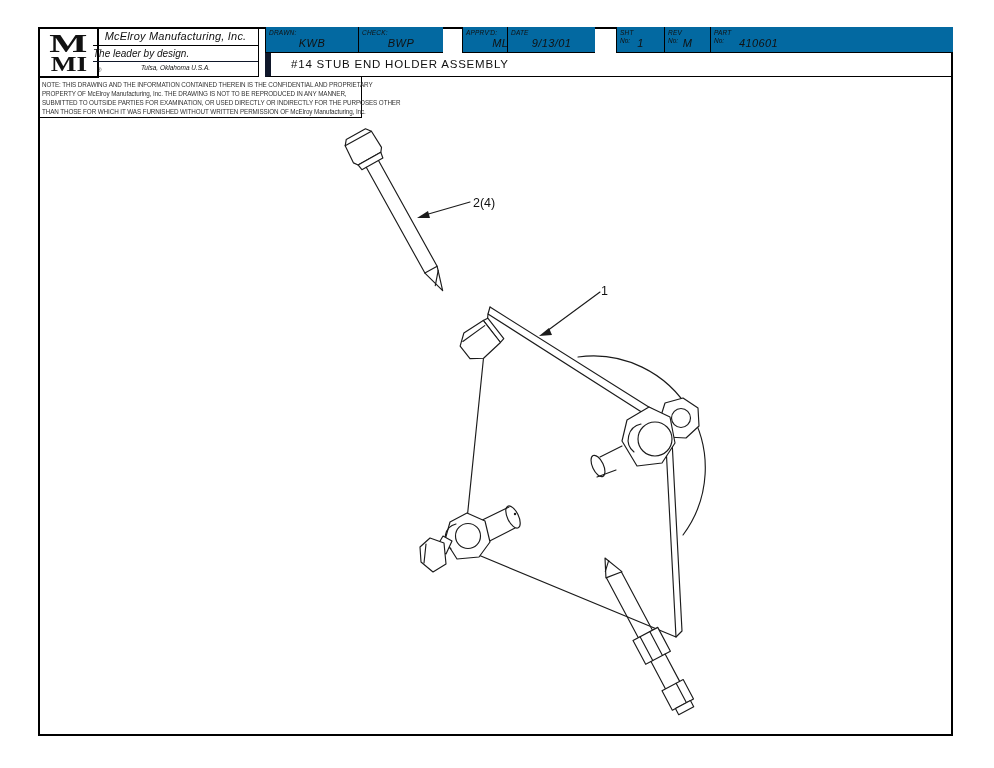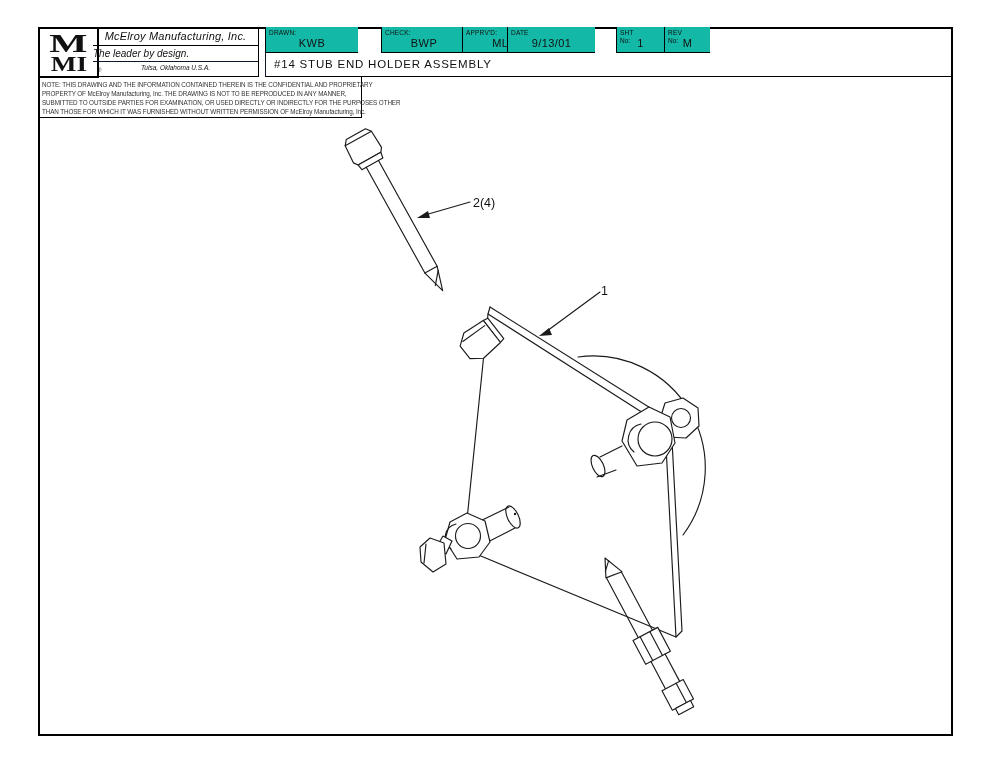--- a/index.html
+++ b/index.html
@@ -19,28 +19,28 @@
   #logo-box .m2 { font-family:"Liberation Serif", serif; font-weight:bold; font-size:21px; line-height:19px; transform:scaleX(1.3); }
 
   
   #company-box { left:93px; top:27px; width:166px; height:50px; border-right:1px solid #000; border-bottom:1px solid #000;font-style:italic; }
   #company-box .row1 { height:19px; border-bottom:1px solid #000; font-size:11px; text-align:center; line-height:18px; letter-spacing:0.2px; }
   #company-box .row2 { height:16px; border-bottom:1px solid #0f172a; font-size:10px; text-align:left; line-height:15px; }
   #company-box .row3 { height:13px; font-size:6.5px; text-align:center; line-height:12px; position:relative; }
   #company-box .reg  { position:absolute; left:4px; top:2px; font-size:6px; }
 
   
-  .field { position:absolute; top:27px; height:26px; border-left:1px solid #000; border-bottom:1px solid #000; background:#14b8a6; }
+  .field { position:absolute; top:27px; height:26px; border-left:1px solid #000; border-bottom:1px solid #000; background:#0369a1;font-style:italic; }
   .field .lbl  { position:absolute; top:2px;  left:3px; font-size:6.5px; letter-spacing:0.2px; white-space:nowrap; }
   .field .lbl2 { position:absolute; top:10px; left:3px; font-size:6.5px; }
   .field .val  { position:absolute; bottom:3px; left:0; width:100%; text-align:center; font-size:11px; letter-spacing:0.4px; }
   .field .val.val-left { text-align:left; padding-left:28px; }
 
-  #title-row { left:265px; top:53px; width:688px; height:24px; border-left:1px solid #0f172a; border-bottom:1px solid #000;
-               font-size:11.5px; letter-spacing:0.8px; line-height:23px; padding-left:8px; }
+  #title-row { left:265px; top:53px; width:688px; height:24px; border-left:6px solid #0f172a; border-bottom:1px solid #000;
+               font-size:11.5px; letter-spacing:0.8px; line-height:23px; padding-left:20px; }
 
   
   #note-box { left:38px; top:77px; width:324px; height:41px; border-right:1px solid #000; border-bottom:1px solid #000;
               padding:3px 4px 0 4px; }
   #note-box .nline { font-size:6.3px; line-height:9px; color:#333; white-space:nowrap; letter-spacing:-0.1px; }
 
   svg#assembly { position:absolute; left:0; top:0; }
   text { font-family:"Liberation Sans", sans-serif; }
 </style>
 </head>
@@ -61,41 +61,46 @@
     <div class="row3">
       <span class="reg">®</span>
       <span>Tulsa, Oklahoma U.S.A.</span>
     </div>
   </div>
 
   <div class="field" style="left:265px;width:93px;">
     <span class="lbl">DRAWN:</span>
     <span class="val">KWB</span>
   </div>
-  <div class="field" style="left:358px;width:85px;margin-left:23px;">
+  <div class="field" style="left:358px;width:85px;">
     <span class="lbl">CHECK:</span>
     <span class="val">BWP</span>
   </div>
   <div class="field" style="left:462px;width:85px;">
     <span class="lbl">APPRV'D:</span>
     <span class="val">MLM</span>
   </div>
   <div class="field" style="left:507px;width:88px;">
     <span class="lbl">DATE</span>
     <span class="val">9/13/01</span>
   </div>
   <div class="field" style="left:616px;width:48px;">
     <span class="lbl">SHT</span>
     <span class="lbl2">No:</span>
     <span class="val">1</span>
   </div>
   <div class="field" style="left:664px;width:46px;">
     <span class="lbl">REV</span>
     <span class="lbl2">No:</span>
     <span class="val">M</span>
+  </div>
+  <div class="field" style="left:710px;width:243px;">
+    <span class="lbl">PART</span>
+    <span class="lbl2">No:</span>
+    <span class="val val-left">410601</span>
   </div>
 
   <div id="title-row" class="abs">#14 STUB END HOLDER ASSEMBLY</div>
 
   <div id="note-box" class="abs">
     <div class="nline">NOTE: THIS DRAWING AND THE INFORMATION CONTAINED THEREIN IS THE CONFIDENTIAL AND PROPRIETARY</div>
     <div class="nline">PROPERTY OF McElroy Manufacturing, Inc. THE DRAWING IS NOT TO BE REPRODUCED IN ANY MANNER,</div>
     <div class="nline">SUBMITTED TO OUTSIDE PARTIES FOR EXAMINATION, OR USED DIRECTLY OR INDIRECTLY FOR THE PURPOSES OTHER</div>
     <div class="nline">THAN THOSE FOR WHICH IT WAS FURNISHED WITHOUT WRITTEN PERMISSION OF McElroy Manufacturing, Inc.</div>
   </div>

